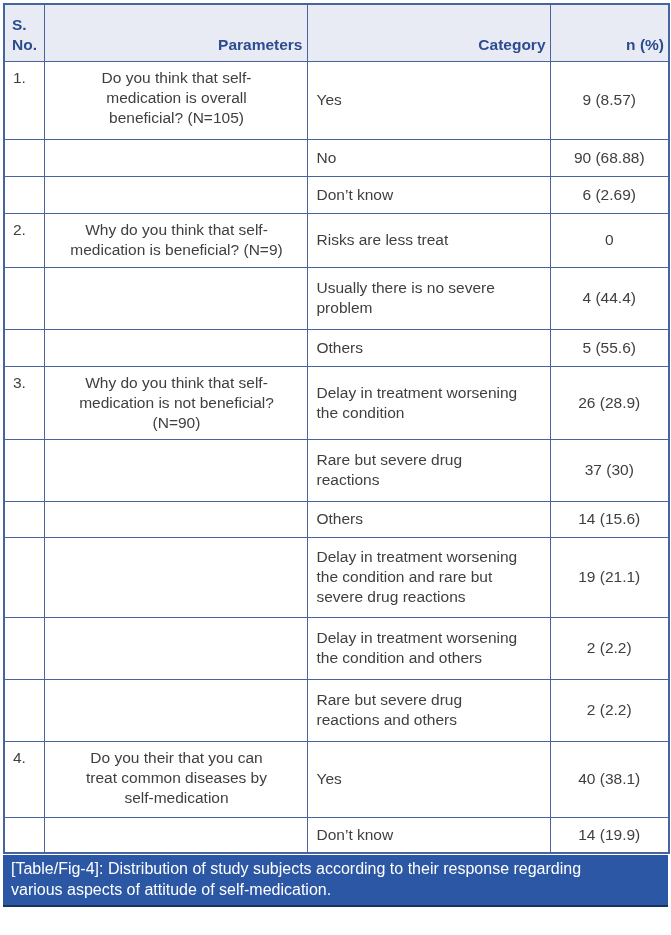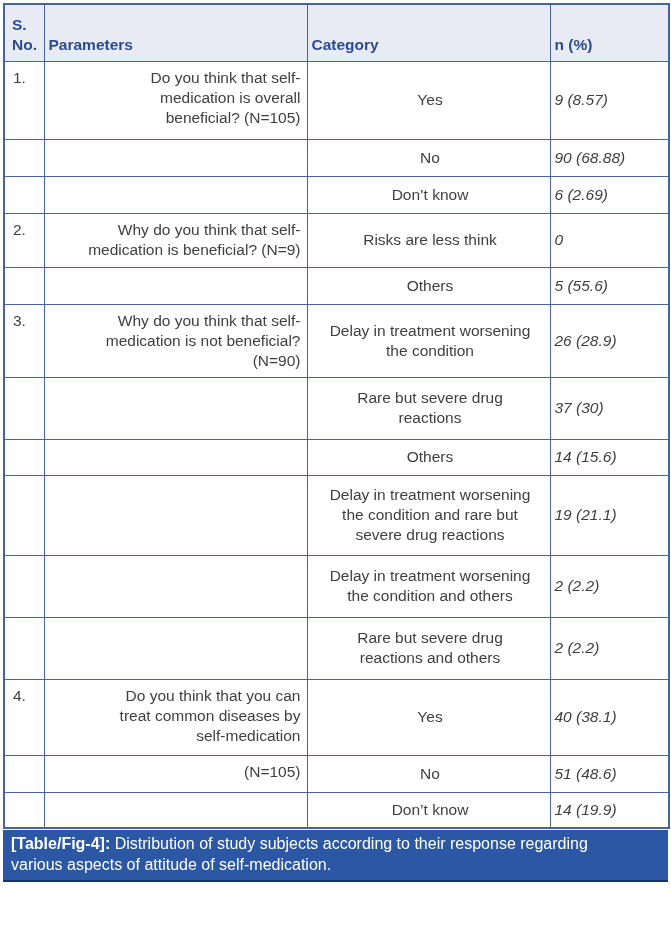--- a/index.html
+++ b/index.html
@@ -30,65 +30,64 @@
     white-space: pre-line;
     overflow: hidden;
   }
   .fig-table thead th {
     background: #e9ebf4;
     color: #2b4d90;
     font-weight: bold;
     height: 57px;
     vertical-align: bottom;
     padding: 0 4px 6px 4px;
-    text-align: left;
+    text-align: right;
   }
   .fig-table thead th.h-sno {
     text-align: left;
     padding-left: 7px;
   }
   .fig-table td {
     color: #3f3f3f;
     background: #ffffff;
   }
   td.c-sno {
     vertical-align: top;
     text-align: left;
     padding: 6px 2px 0 8px;
   }
   td.c-param {
     vertical-align: top;
-    text-align: right;
+    text-align: center;
     padding: 6px 6px 0 8px;
   }
   td.c-cat {
     vertical-align: middle;
-    text-align: center;
+    text-align: left;
     padding: 2px 6px 2px 9px;
   }
   td.c-n {
     vertical-align: middle;
-    text-align: left;
+    text-align: center;
     padding: 2px 4px;
-    font-style: italic;
   }
   .caption-bar {
     margin-top: 1px;
     width: 665px;
     min-height: 41px;
     background: #2b57a4;
     border-bottom: 2px solid #17335f;
     color: #ffffff;
     font-size: 16px;
     line-height: 20.5px;
     padding: 4px 8px 5px 8px;
     box-sizing: border-box;
     white-space: pre-line;
   }
-  .caption-bar .cap-label { font-weight: bold; }
+  .caption-bar .cap-label { font-weight: normal; }
 </style>
 </head>
 <body>
 
 <div class="page">
   <table class="fig-table">
     <colgroup>
       <col style="width:40px">
         <col style="width:263px">
         <col style="width:243px">
@@ -121,22 +120,29 @@
       <tr style="height:37px">
         <td class="c-sno"></td>
         <td class="c-param"></td>
         <td class="c-cat">Don’t know</td>
         <td class="c-n">6 (2.69)</td>
       </tr>
       <tr style="height:54px">
         <td class="c-sno">2.</td>
         <td class="c-param">Why do you think that self-
 medication is beneficial? (N=9)</td>
-        <td class="c-cat">Risks are less think</td>
+        <td class="c-cat">Risks are less treat</td>
         <td class="c-n">0</td>
+      </tr>
+      <tr style="height:62px">
+        <td class="c-sno"></td>
+        <td class="c-param"></td>
+        <td class="c-cat">Usually there is no severe
+problem</td>
+        <td class="c-n">4 (44.4)</td>
       </tr>
       <tr style="height:37px">
         <td class="c-sno"></td>
         <td class="c-param"></td>
         <td class="c-cat">Others</td>
         <td class="c-n">5 (55.6)</td>
       </tr>
       <tr style="height:73px">
         <td class="c-sno">3.</td>
         <td class="c-param">Why do you think that self-
@@ -176,31 +182,25 @@
       </tr>
       <tr style="height:62px">
         <td class="c-sno"></td>
         <td class="c-param"></td>
         <td class="c-cat">Rare but severe drug
 reactions and others</td>
         <td class="c-n">2 (2.2)</td>
       </tr>
       <tr style="height:76px">
         <td class="c-sno">4.</td>
-        <td class="c-param">Do you think that you can
+        <td class="c-param">Do you their that you can
 treat common diseases by
 self-medication</td>
         <td class="c-cat">Yes</td>
         <td class="c-n">40 (38.1)</td>
-      </tr>
-      <tr style="height:37px">
-        <td class="c-sno"></td>
-        <td class="c-param">(N=105)</td>
-        <td class="c-cat">No</td>
-        <td class="c-n">51 (48.6)</td>
       </tr>
       <tr style="height:36px">
         <td class="c-sno"></td>
         <td class="c-param"></td>
         <td class="c-cat">Don’t know</td>
         <td class="c-n">14 (19.9)</td>
       </tr>
     </tbody>
   </table>
 

